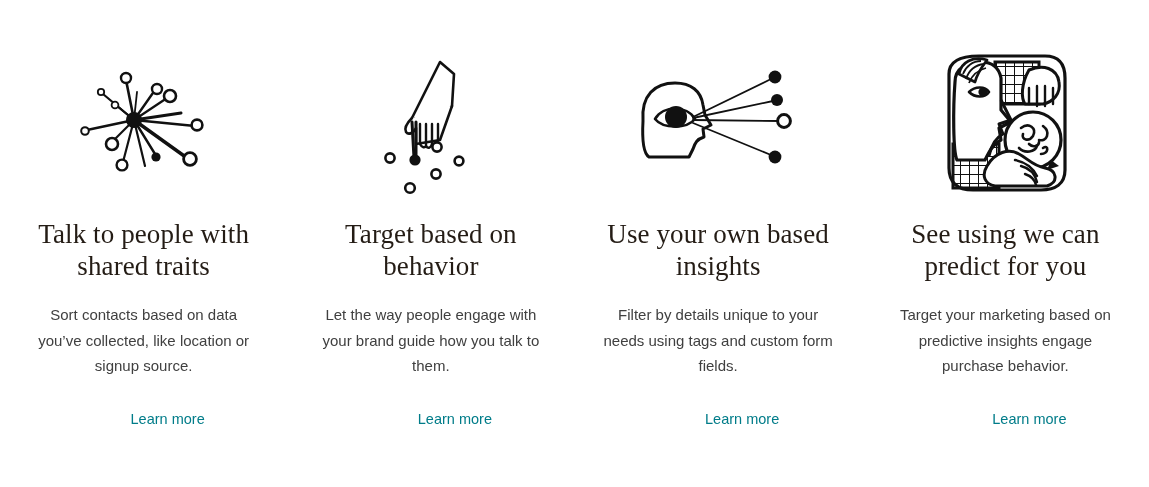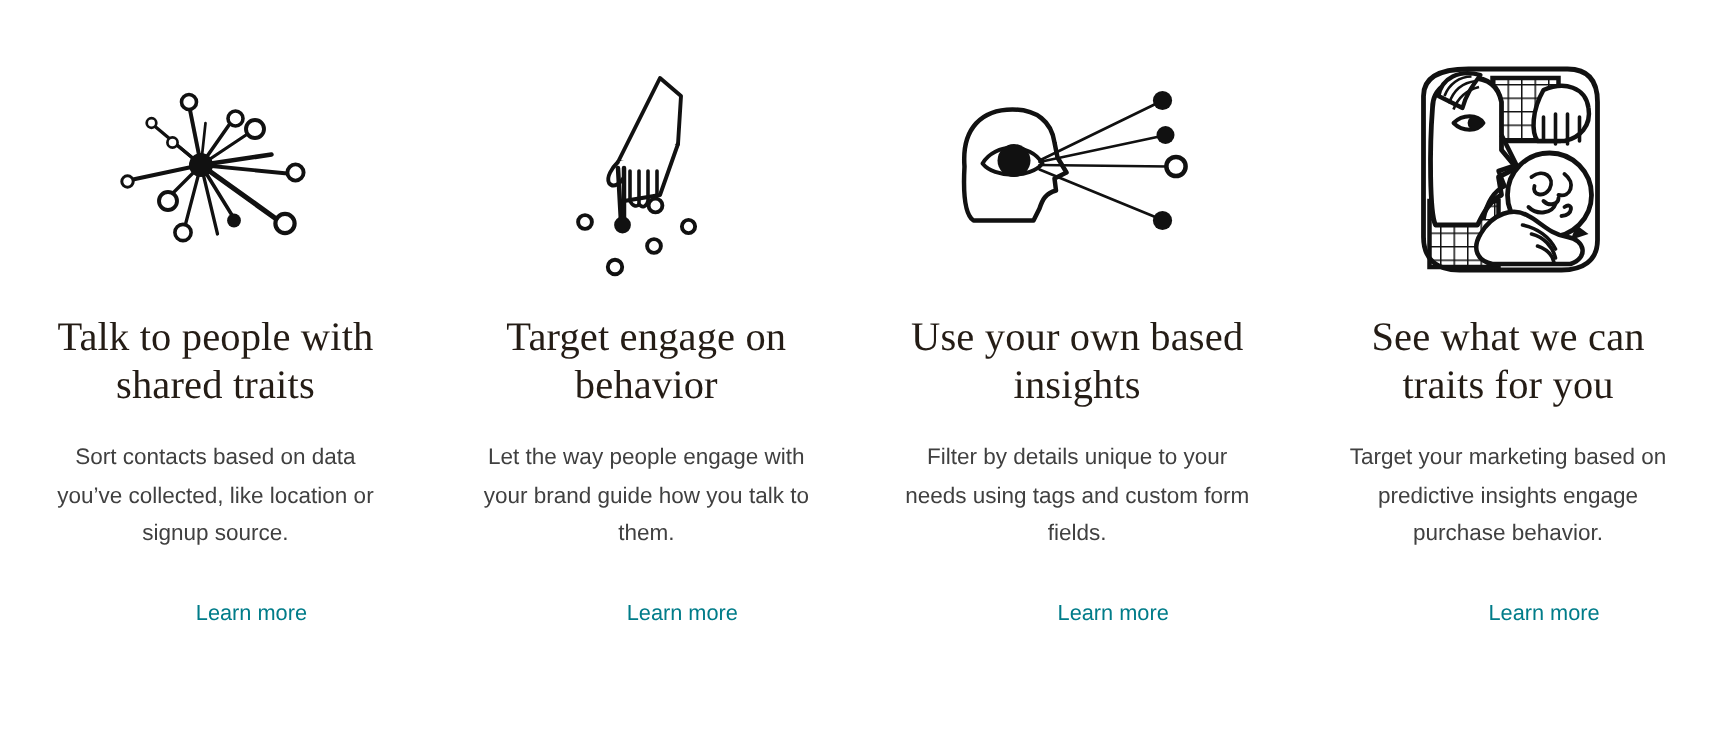--- a/index.html
+++ b/index.html
@@ -20,21 +20,21 @@
     width: 1149px;
     height: 487px;
     box-sizing: border-box;
     padding: 0;
   }
   .feature-card {
     display: flex;
     flex-direction: column;
     align-items: center;
     text-align: center;
-    padding: 0 22px;
+    padding: 10px 22px;
     box-sizing: border-box;
   }
   .illustration {
     height: 150px;
     margin-top: 38px;
     display: flex;
     align-items: center;
     justify-content: center;
   }
   .illustration svg {
@@ -144,21 +144,21 @@
 
         <g stroke="#111111" fill="#ffffff" stroke-width="2.6">
           <circle cx="24" cy="110" r="4.6"></circle>
           <circle cx="71" cy="99" r="4.6"></circle>
           <circle cx="93" cy="113" r="4.4"></circle>
           <circle cx="70" cy="126" r="4.6"></circle>
           <circle cx="44" cy="140" r="4.8"></circle>
         </g>
       </svg>
     </div>
-    <h3 class="feature-title">Target engage on behavior</h3>
+    <h3 class="feature-title">Target based on behavior</h3>
     <p class="feature-desc">Let the way people engage with your brand guide how you talk to them.</p>
     <a class="learn-more" href="#">Learn more</a>
   </div>
 
   <div class="feature-card">
     <div class="illustration">
       <svg width="175" height="120" viewBox="0 0 175 120" fill="none" xmlns="http://www.w3.org/2000/svg">
 
         <path d="M12 58 C10 32 24 20 44 20 C60 20 70 28 72 42 L74 52 L80 62 L72 66 L73 74 C66 76 64 80 62 86 L58 94 L18 94 C12 90 11 76 12 58 Z" fill="#ffffff" stroke="#111111" stroke-width="3" stroke-linejoin="round"></path>
 
@@ -234,18 +234,18 @@
         <path d="M118 112 L126 118 L114 122 Z" fill="#111111"></path>
 
         <path d="M54 118 C62 104 76 100 86 106 C94 110 100 118 112 120 C124 122 126 134 114 138 L62 138 C52 136 48 128 54 118 Z" fill="#ffffff" stroke="#111111" stroke-width="3" stroke-linejoin="round"></path>
         <g stroke="#111111" stroke-width="2.4" fill="none" stroke-linecap="round">
           <path d="M82 112 C92 114 100 120 104 128"></path>
           <path d="M88 118 C96 120 102 126 104 134"></path>
           <path d="M92 126 C98 128 102 132 103 137"></path>
         </g>
       </svg>
     </div>
-    <h3 class="feature-title">See what we can traits for you</h3>
+    <h3 class="feature-title">See using we can predict for you</h3>
     <p class="feature-desc">Target your marketing based on predictive insights engage purchase behavior.</p>
     <a class="learn-more" href="#">Learn more</a>
   </div>
 
 </div>
 
 </body></html>

